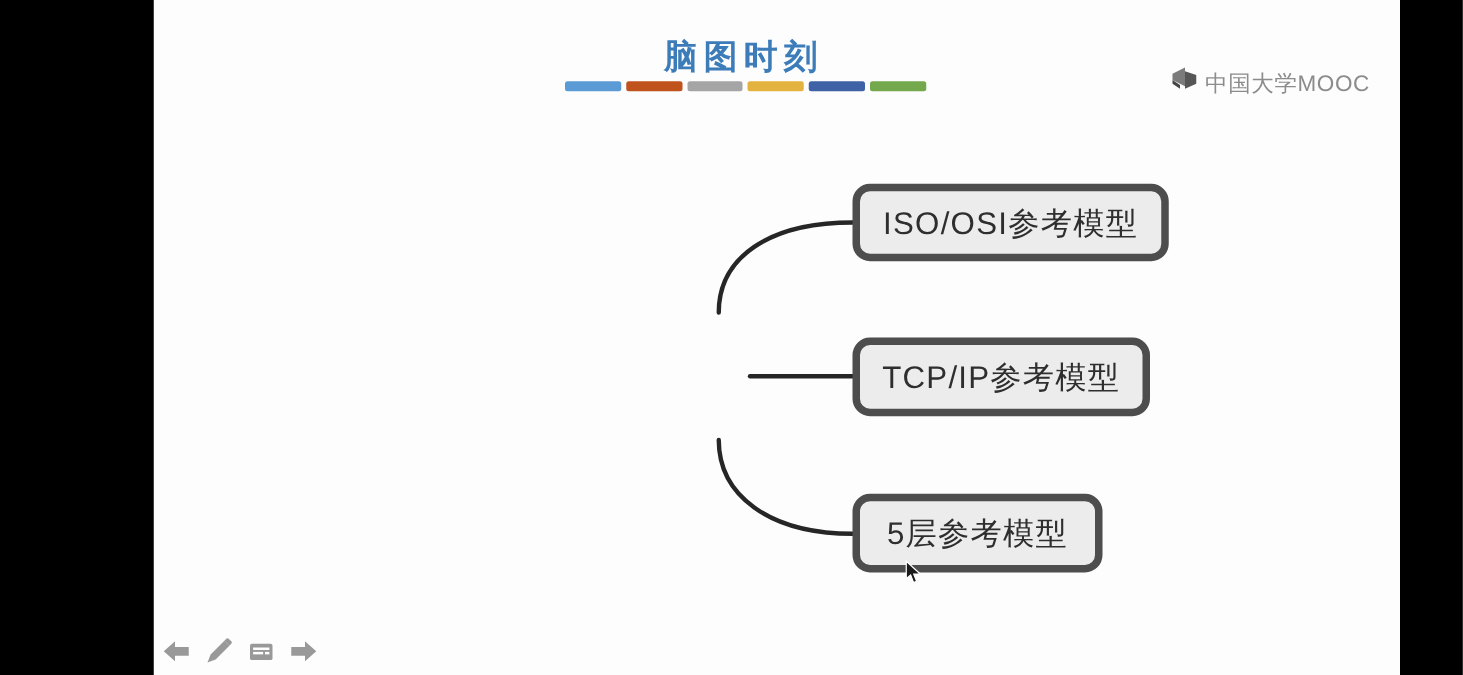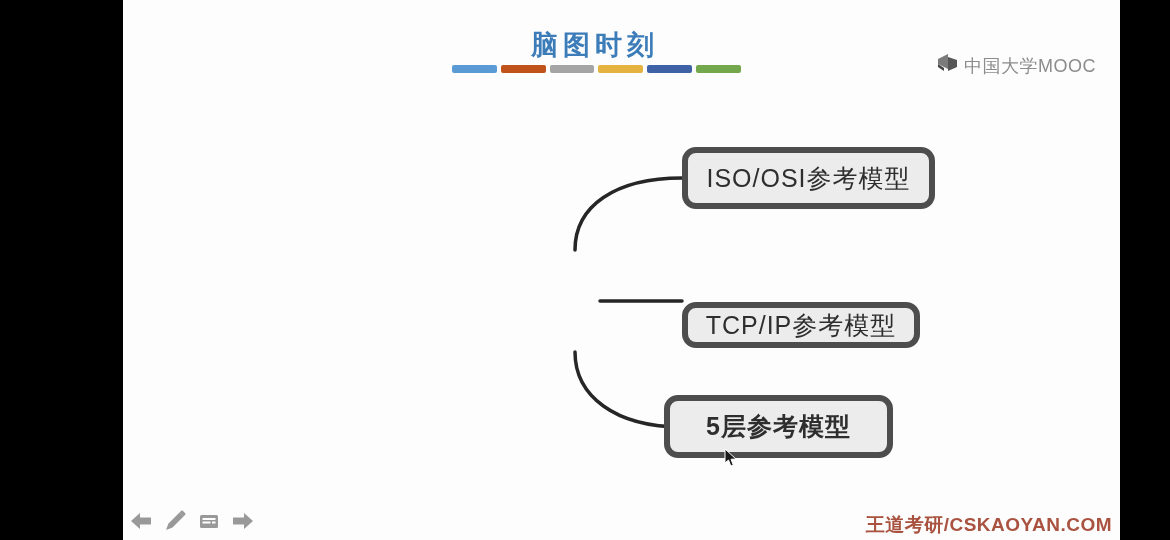--- a/index.html
+++ b/index.html
@@ -39,22 +39,22 @@
     left: 209px; top: 248px; width: 268px; height: 104px;
     border-radius: 16px;
     font-size: 44px; font-weight: bold; letter-spacing: 5px;
   }
   .child-node {
     border-radius: 14px;
     border: 6px solid #0ea5e9;
     font-size: 25px; color: #2E2E2E; letter-spacing: 1px;
   }
   .child-0 { left: 559px; top: 147px; width: 253px; height: 62px; }
-  .child-1 { left: 559px; top: 270px; width: 238px; height: 46px; margin-top: 32px; }
-  .child-2 { left: 541px; top: 395px; width: 229px; height: 63px; font-weight: bold; }
+  .child-1 { left: 559px; top: 270px; width: 238px; height: 63px; }
+  .child-2 { left: 559px; top: 395px; width: 200px; height: 63px; }
   .connectors { position: absolute; left: 0; top: 0; width: 961px; height: 540px; }
   .controls {
     position: absolute; left: 7px; top: 510px;
     display: flex; align-items: center; gap: 12px;
   }
   .ctrl-btn { width: 22px; height: 22px; cursor: pointer; }
   .watermark {
     position: absolute; right: 8px; top: 512px;
     font-size: 19px; font-weight: bold; letter-spacing: 0.5px;
   }
@@ -125,16 +125,15 @@
           <rect x="14" y="11.5" width="3.5" height="2" fill="#ffffff"></rect>
         </svg>
       </span>
       <span class="ctrl-btn">
         <svg width="22" height="22" viewBox="0 0 22 22">
           <path d="M21 11 L12 3 L12 7.5 L1 7.5 L1 14.5 L12 14.5 L12 19 Z" fill="#999999"></path>
         </svg>
       </span>
     </div>
 
-    <div class="watermark" style="color: rgb(169, 82, 63);">王道考研/CSKAOYAN.COM</div>
 
   </div>
 </div>
 
 </body></html>

